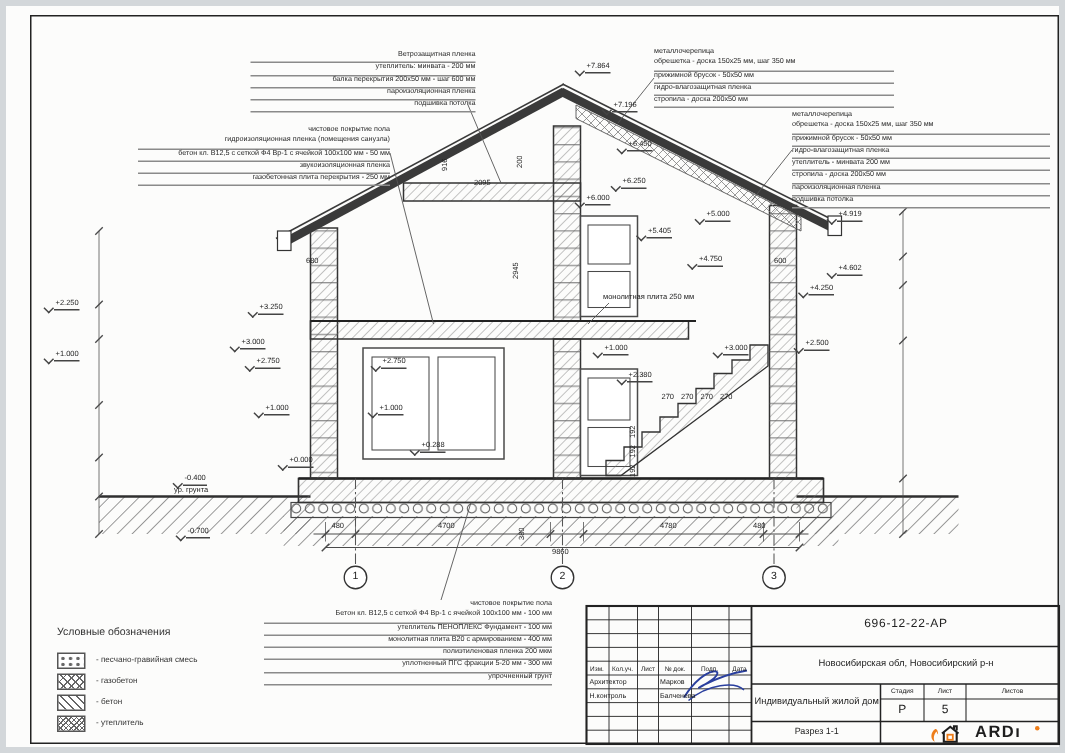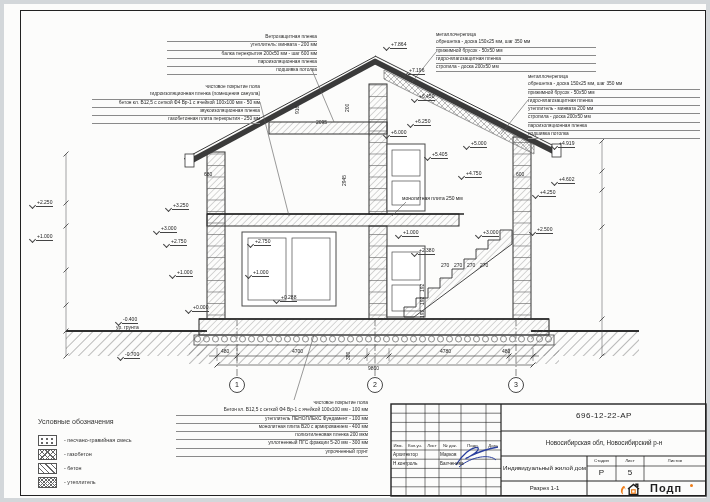--- a/index.html
+++ b/index.html
@@ -336,17 +336,17 @@
         <div class="tb-text tb-h tb-center" style="left: 457px; top: 439px; width: 24px;">Подп.</div>
         <div class="tb-text tb-h tb-center" style="left: 477px; top: 439px; width: 24px;">Дата</div>
       </div>
     <div id="tb-roles">
         <div class="tb-text tb-role" style="left: 389px; top: 448px;">Архитектор</div>
         <div class="tb-text tb-role" style="left: 436px; top: 448px;">Марков</div>
         <div class="tb-text tb-role" style="left: 389px; top: 457.2px;">Н.контроль</div>
         <div class="tb-text tb-role" style="left: 436px; top: 457.2px;">Балченева</div>
       </div>
     <div id="logo">
-      <div id="logo-text">Подп</div>
+      <div id="logo-text">ARDı</div>
       <div id="logo-dot"></div>
     </div>
   </div>
 </div>
 
 </body></html>

